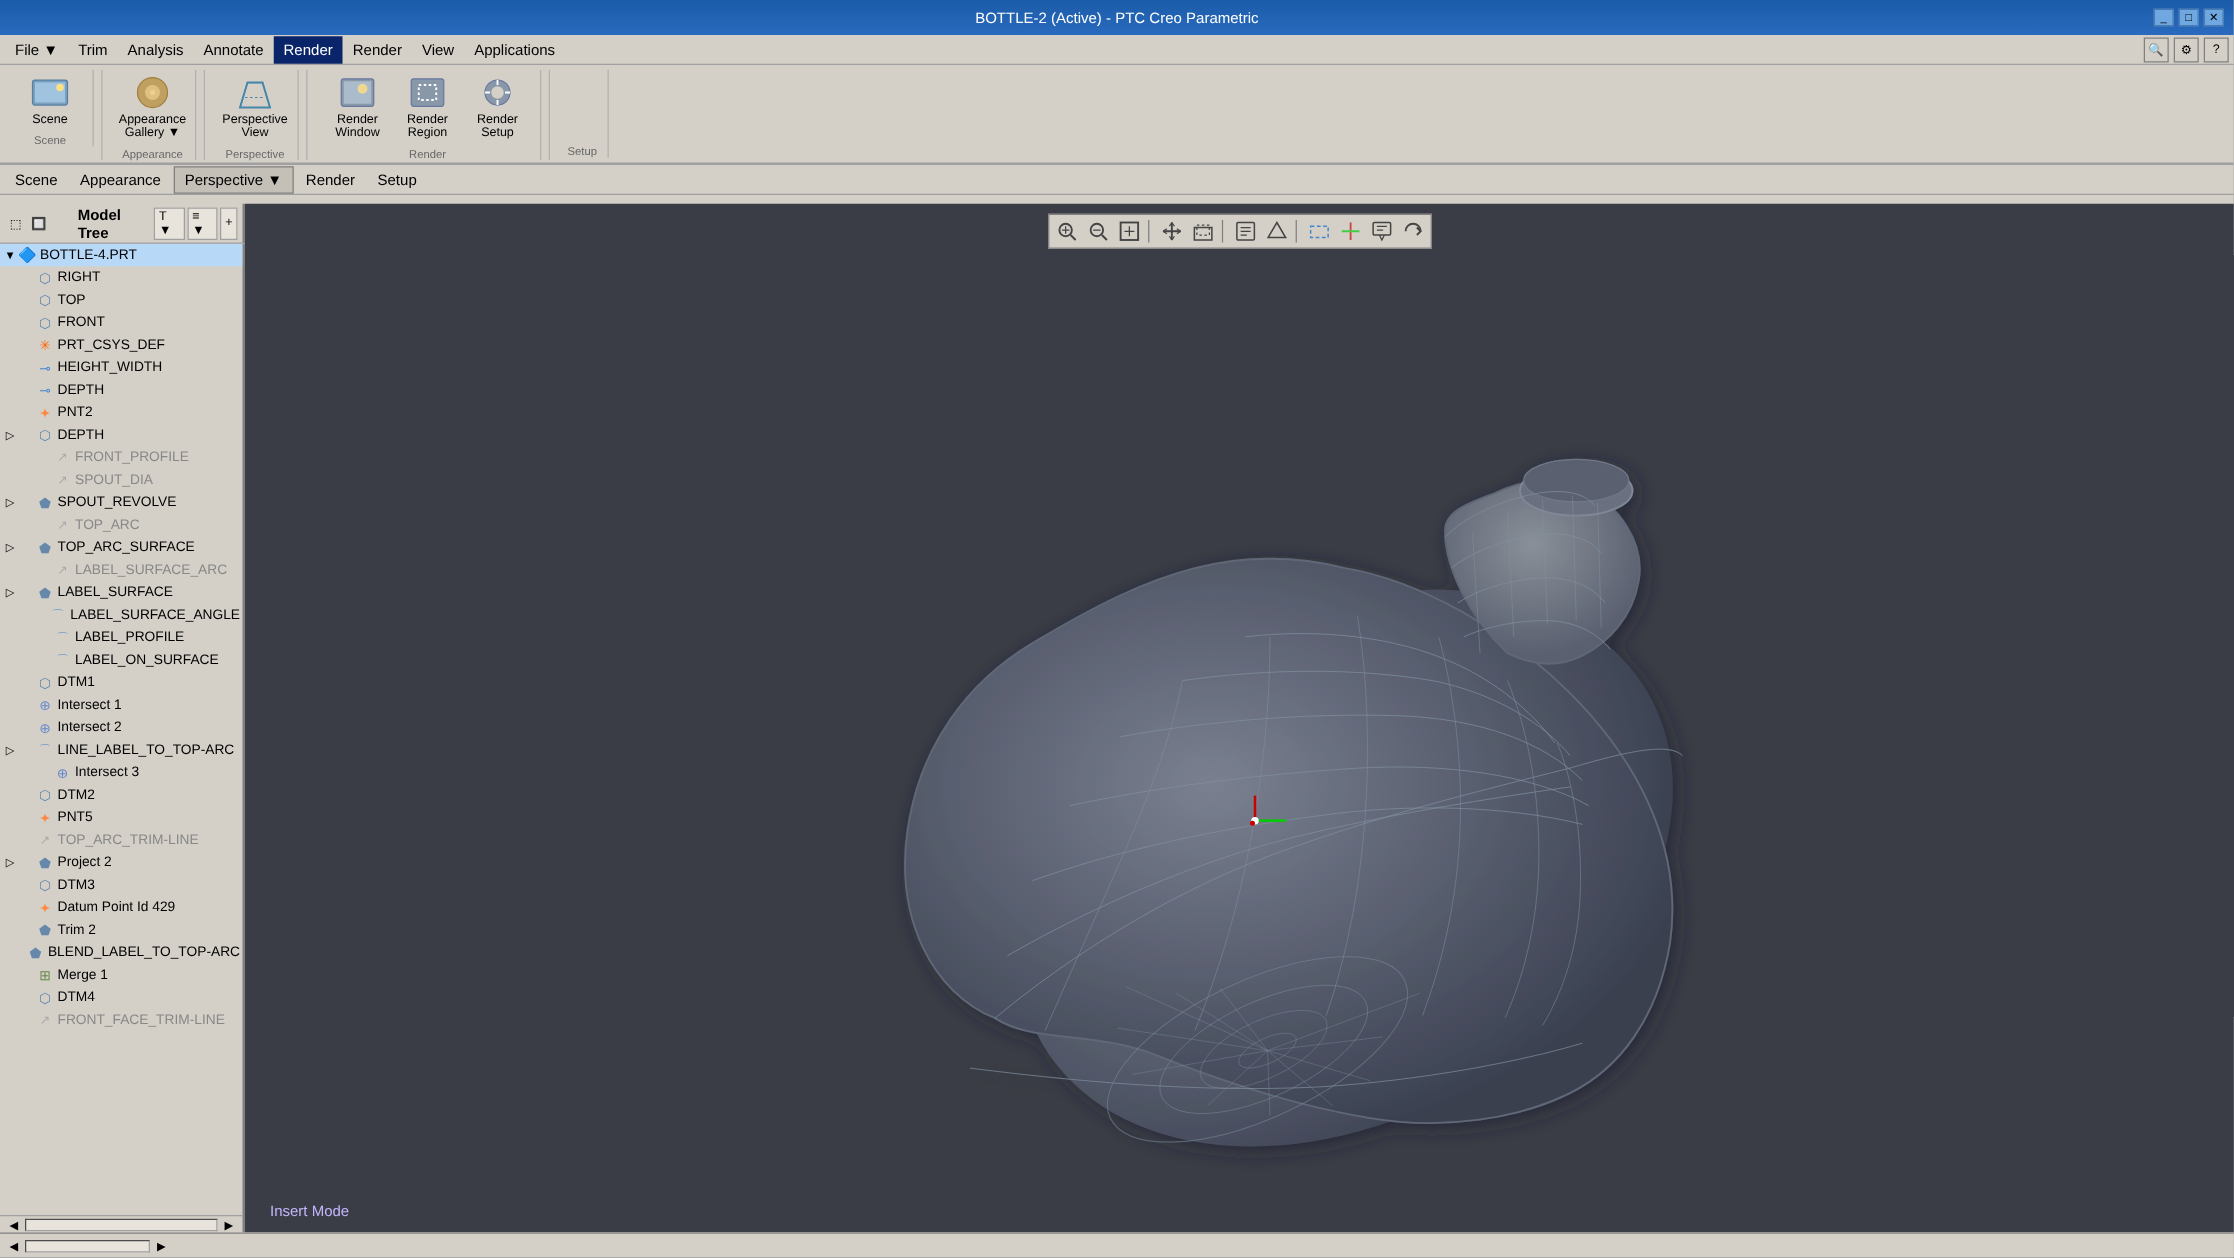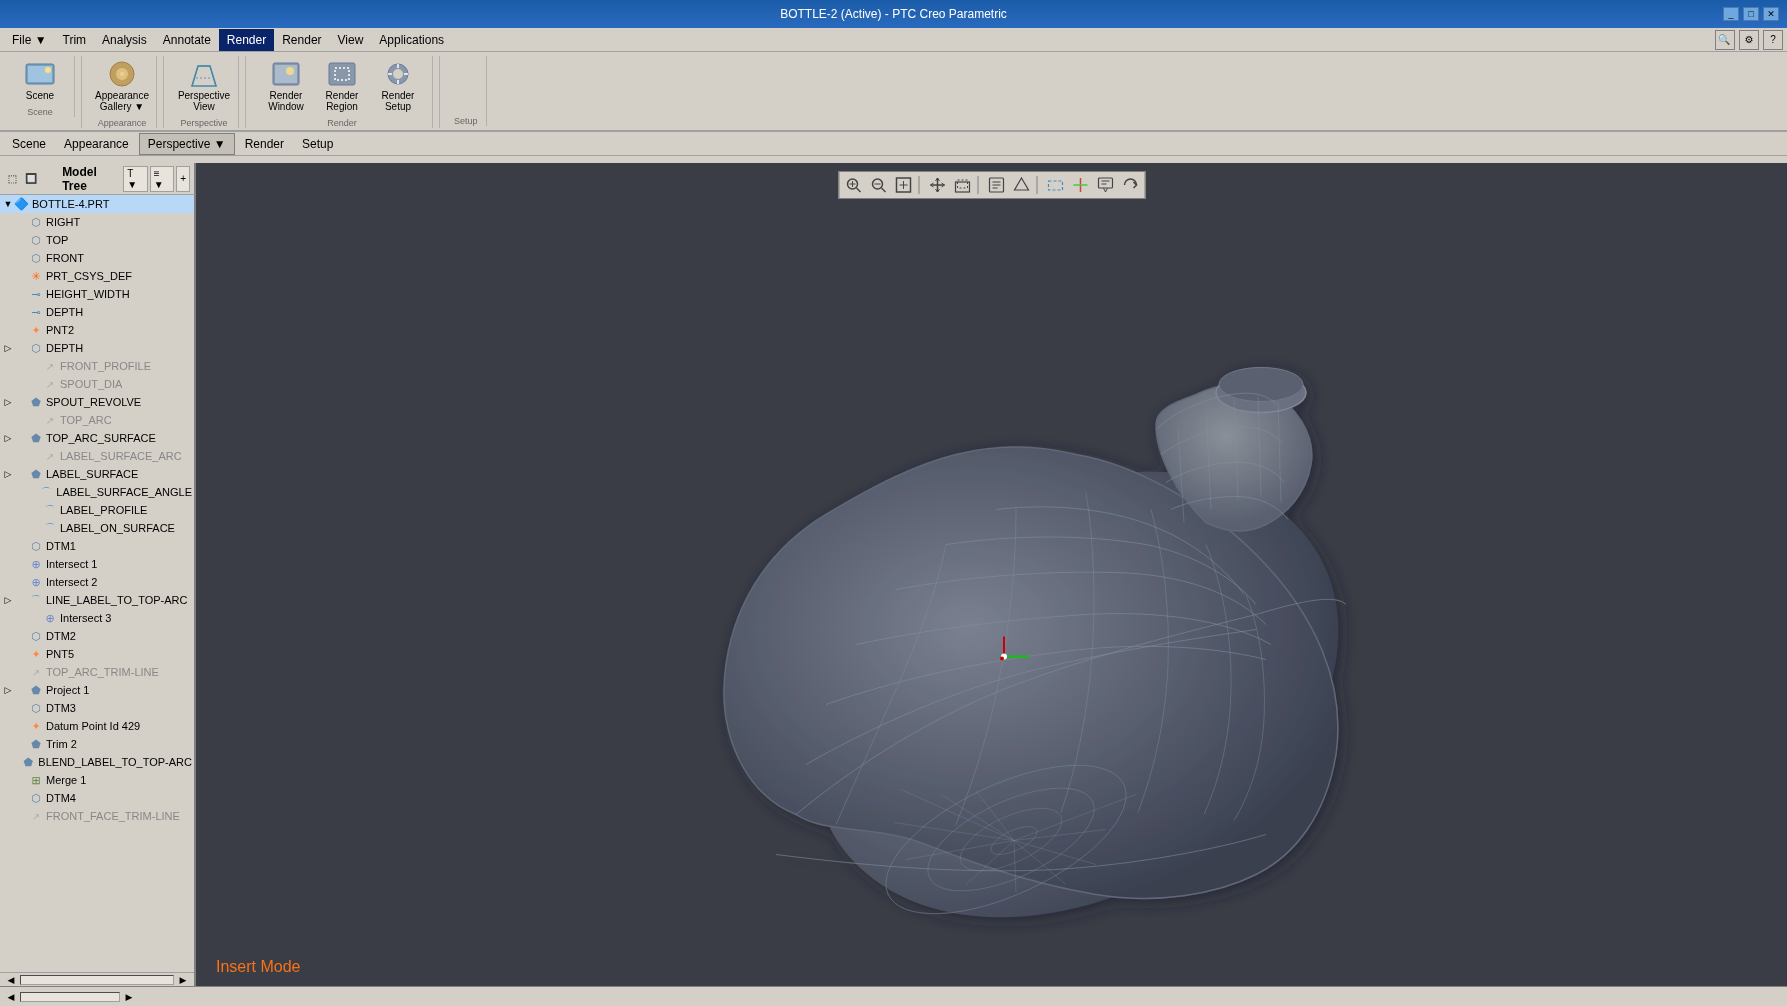--- a/index.html
+++ b/index.html
@@ -50,21 +50,21 @@
 
     
     #viewport-toolbar { position: absolute; top: 8px; left: 50%; transform: translateX(-50%); background: #d4d0c8; border: 1px solid #808080; display: flex; align-items: center; padding: 2px; gap: 1px; z-index: 10; }
     .vp-btn { width: 24px; height: 22px; background: #d4d0c8; border: 1px solid transparent; display: flex; align-items: center; justify-content: center; font-size: 11px; cursor: pointer; }
     .vp-sep { width: 4px; border-left: 1px solid #808080; height: 18px; margin: 0 2px; }
 
     
     #model-svg { position: absolute; top: 0; left: 0; width: 100%; height: 100%; }
 
     
-    #insert-mode { position: absolute; bottom: 10px; left: 20px; color: #f97316; font-size: 16px; }
+    #insert-mode { position: absolute; bottom: 10px; left: 20px; color: #c4b5fd; font-size: 12px; }
 
     
     #status-bar { position: absolute; left: 0; right: 0; bottom: 0; height: 20px; background: #d4d0c8; border-top: 1px solid #808080; display: flex; align-items: center; padding: 0 4px; }
     #status-scroll { display: flex; align-items: center; gap: 2px; }
 
     
     .icon-plane { color: #6688aa; font-size: 11px; }
     .icon-csys { color: #ff6600; font-size: 11px; }
     .icon-dim { color: #4488cc; font-size: 11px; }
     .icon-curve { color: #4488cc; font-size: 11px; }
@@ -429,21 +429,21 @@
       <span class="expand-arrow" style="visibility:hidden;">▷</span>
       <span style="display:inline-block;width:14px;"></span>
       <span class="tree-icon" style="color:#aaa;">↗</span>
       <span class="tree-label">TOP_ARC_TRIM-LINE</span>
     </div>
 
     <div class="tree-item">
       <span class="expand-arrow">▷</span>
       <span style="display:inline-block;width:14px;"></span>
       <span class="tree-icon icon-feature">⬟</span>
-      <span class="tree-label">Project 1</span>
+      <span class="tree-label">Project 2</span>
     </div>
 
     <div class="tree-item">
       <span class="expand-arrow" style="visibility:hidden;">▷</span>
       <span style="display:inline-block;width:14px;"></span>
       <span class="tree-icon icon-plane">⬡</span>
       <span class="tree-label">DTM3</span>
     </div>
 
     <div class="tree-item">

